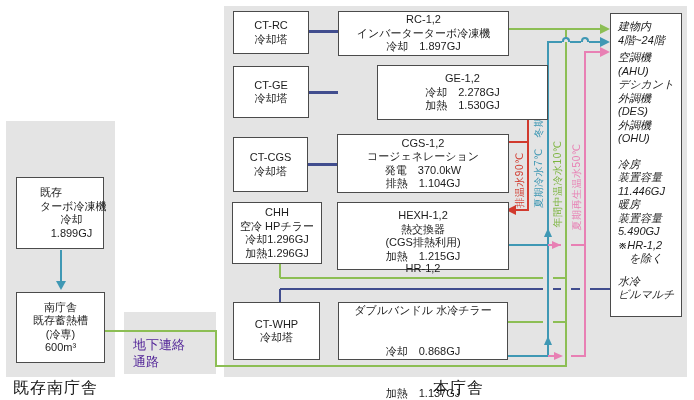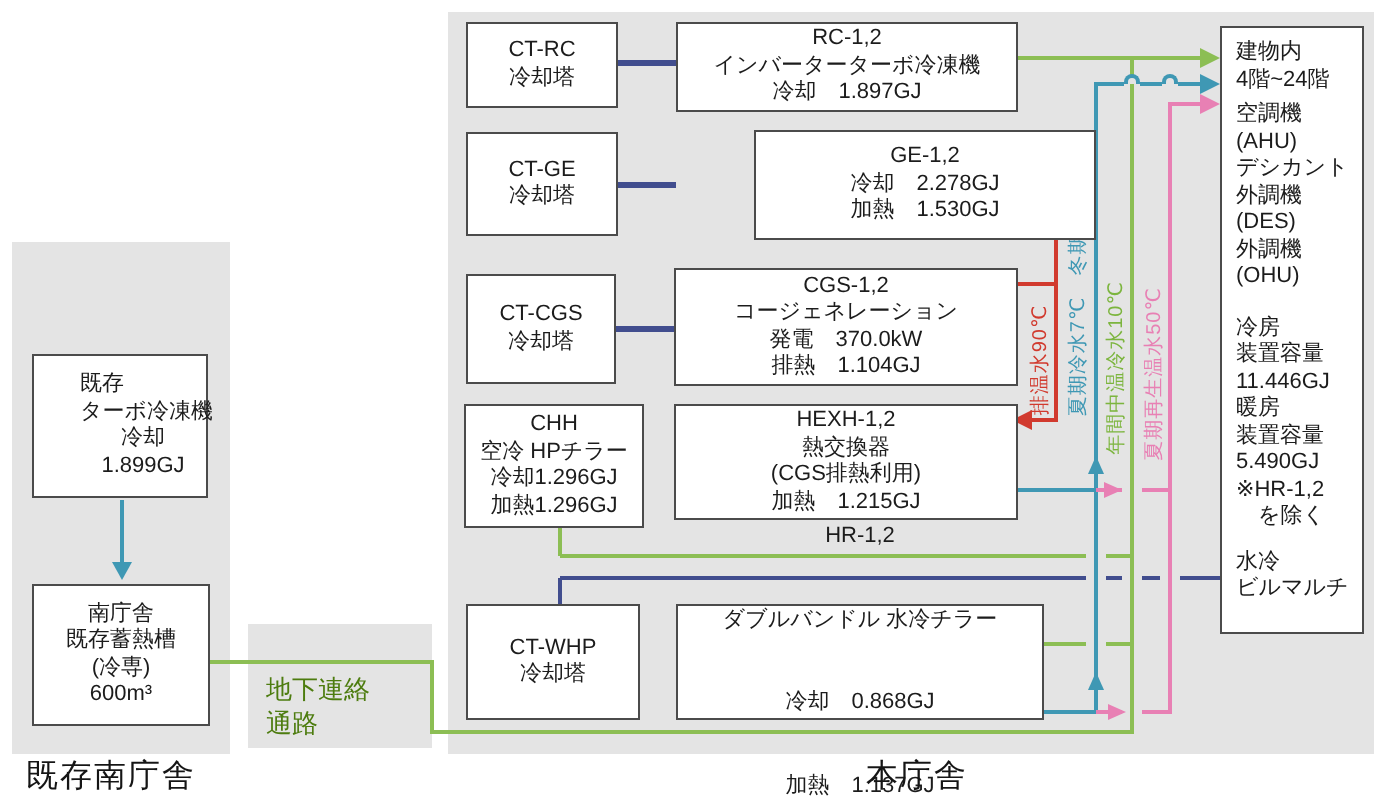--- a/index.html
+++ b/index.html
@@ -11,21 +11,21 @@
   .box{
     position:absolute;background:#fff;border:1.5px solid #4b4b4b;box-sizing:border-box;
     display:flex;flex-direction:column;justify-content:center;align-items:center;
     text-align:center;font-size:11px;line-height:13.5px;white-space:nowrap;
   }
   .box .ln{display:block;}
   #box-exist{align-items:flex-start;text-align:left;padding-left:23px;}
   #box-exist .ln:nth-child(3),#box-exist .ln:nth-child(4){align-self:center;padding-left:0;}
   #box-building{
     justify-content:flex-start;align-items:flex-start;text-align:left;
-    padding:6px 3px 0 7px;border-width:1.8px;line-height:13.5px;
+    padding:6px 3px 0 7px;border-width:1.8px;line-height:13.5px;font-style:italic;
   }
   #box-building .grp{display:block;}
   .gap-a{margin-bottom:4px;}
   .gap-b{margin-bottom:12px;}
   .gap-c{margin-bottom:9px;}
   .hl,.vl{position:absolute;}
   .hl{height:2px;}
   .vl{width:2px;}
   .c-green{background:#8cbe54;}
   .c-teal{background:#3f98b4;}
@@ -45,21 +45,21 @@
        border-radius:8px 8px 0 0;box-sizing:border-box;background:#e4e4e4;}
   .vlabel{
     position:absolute;font-size:10px;white-space:nowrap;letter-spacing:0.5px;
     transform:translate(-50%,-50%) rotate(-90deg);
   }
   .vl-red{color:#d13a2e;}
   .vl-teal{color:#3f98b4;}
   .vl-green{color:#7cb53e;}
   .vl-pink{color:#e880b4;}
   .area-label{position:absolute;font-size:16px;letter-spacing:1px;color:#151515;}
-  #tunnel-label{position:absolute;font-size:13px;line-height:17px;color:#4d7c0f;}
+  #tunnel-label{position:absolute;font-size:13px;line-height:17px;color:#4c1d95;}
 </style>
 </head>
 <body>
 
 <div id="stage">
 
   <div class="panel" style="left:6px;top:121px;width:109px;height:256px;"></div>
   <div class="panel" style="left:124px;top:312px;width:92px;height:62px;"></div>
   <div class="panel" style="left:224px;top:6px;width:463px;height:371px;"></div>
 
@@ -150,31 +150,31 @@
       <div class="ln">コージェネレーション</div>
       <div class="ln">発電　370.0kW</div>
       <div class="ln">排熱　1.104GJ</div>
     </div>
   <div class="box" id="box-chh" style="left:232px;top:202px;width:90px;height:62px;">
       <div class="ln">CHH</div>
       <div class="ln">空冷 HPチラー</div>
       <div class="ln">冷却1.296GJ</div>
       <div class="ln">加熱1.296GJ</div>
     </div>
-  <div class="box" id="box-hexh" style="left:337px;top:202px;width:172px;height:58px;">
+  <div class="box" id="box-hexh" style="left:337px;top:202px;width:172px;height:68px;">
       <div class="ln">HEXH-1,2</div>
       <div class="ln">熱交換器</div>
       <div class="ln">(CGS排熱利用)</div>
       <div class="ln">加熱　1.215GJ</div>
     </div>
   <div class="box" id="box-ct-whp" style="left:233px;top:302px;width:87px;height:58px;">
       <div class="ln">CT-WHP</div>
       <div class="ln">冷却塔</div>
     </div>
-  <div class="box" id="box-hr" style="left:338px;top:302px;width:184px;height:58px;gap:28px;">
+  <div class="box" id="box-hr" style="left:338px;top:302px;width:170px;height:58px;gap:28px;">
       <div class="ln">HR-1,2</div>
       <div class="ln">ダブルバンドル 水冷チラー</div>
       <div class="ln">冷却　0.868GJ</div>
       <div class="ln">加熱　1.137GJ</div>
     </div>
 
   <div class="box" id="box-exist" style="left:16px;top:177px;width:88px;height:72px;">
       <div class="ln">既存</div>
       <div class="ln">ターボ冷凍機</div>
       <div class="ln">冷却</div>

